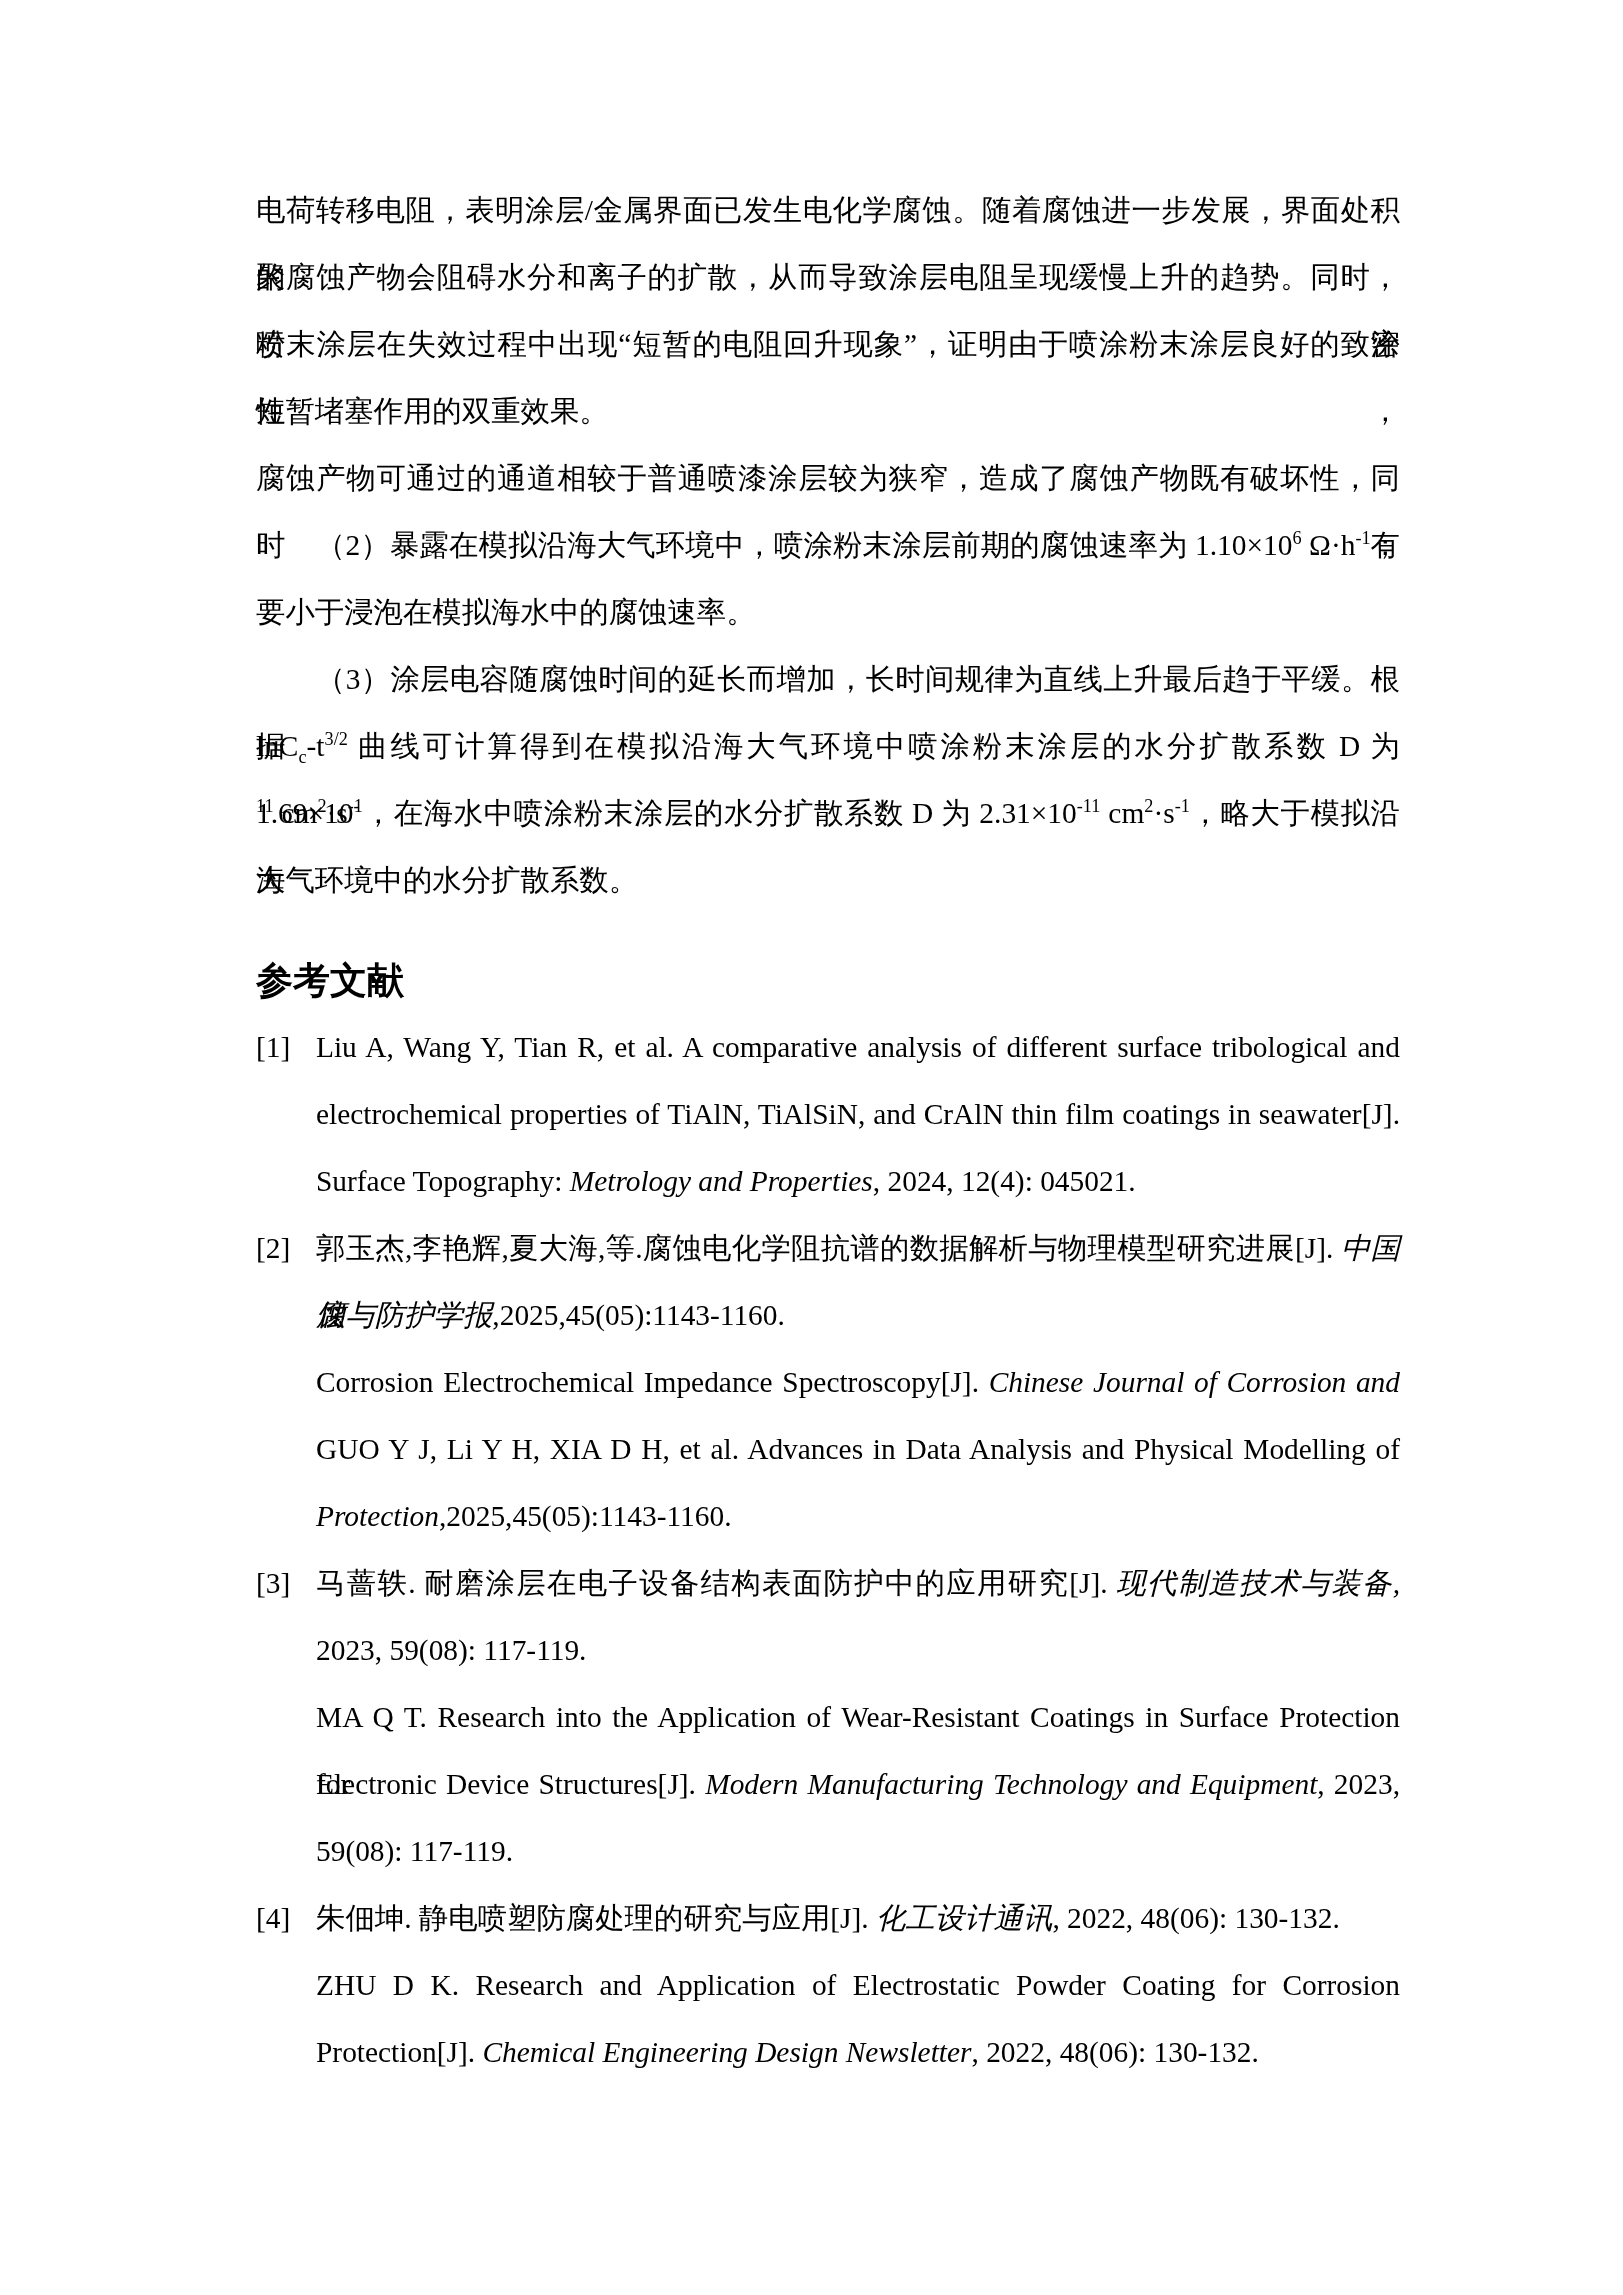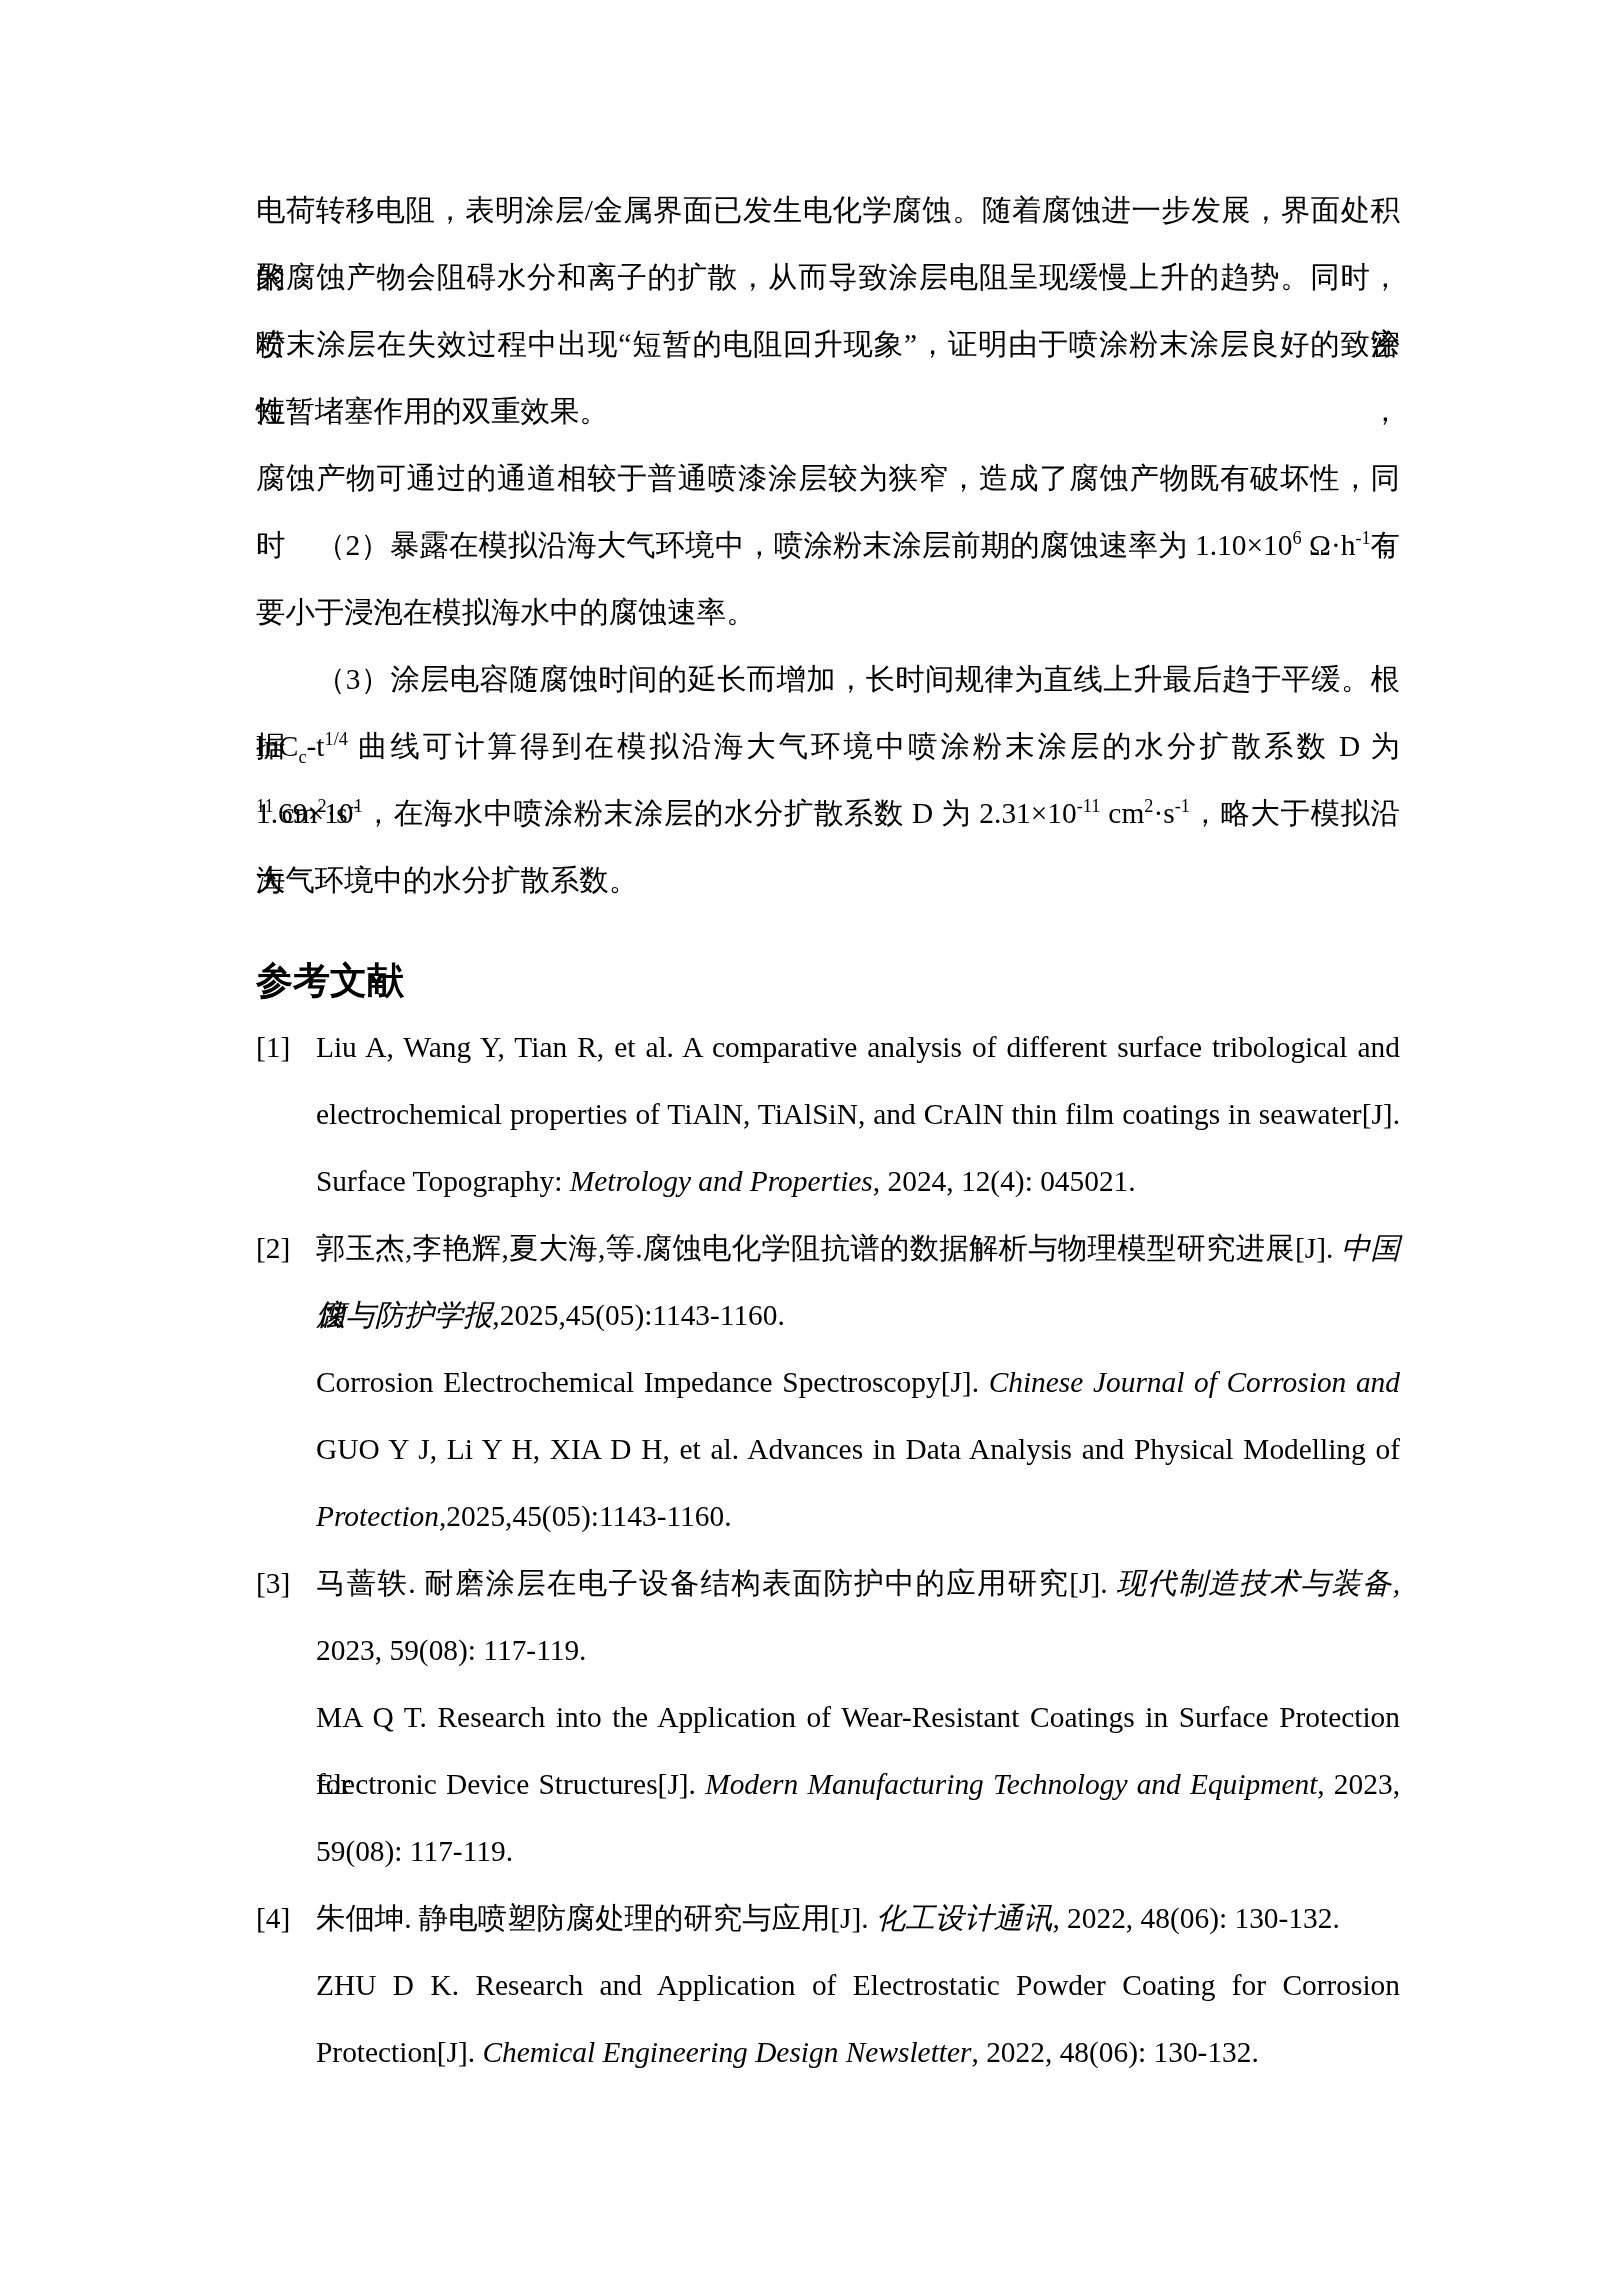--- a/index.html
+++ b/index.html
@@ -73,21 +73,21 @@
       <div class="ln j"><span>腐蚀产物可通过的通道相较于普通喷漆涂层较为狭窄，造成了腐蚀产物既有破坏性，同时有</span></div>
     </div>
 
     <div class="para">
       <div class="ln j ind"><span>（2）暴露在模拟沿海大气环境中，喷涂粉末涂层前期的腐蚀速率为 1.10×10</span><span class="sup">6</span><span> Ω·h</span><span class="sup">-1</span><span>；</span></div>
       <div class="ln"><span>要小于浸泡在模拟海水中的腐蚀速率。</span></div>
     </div>
 
     <div class="para">
       <div class="ln j ind"><span>（3）涂层电容随腐蚀时间的延长而增加，长时间规律为直线上升最后趋于平缓。根据</span></div>
-      <div class="ln j"><span>lnC</span><span class="sub">c</span><span>-t</span><span class="sup">1/4</span><span> 曲线可计算得到在模拟沿海大气环境中喷涂粉末涂层的水分扩散系数 D 为 1.69×10</span><span class="sup">-</span></div>
+      <div class="ln j"><span>lnC</span><span class="sub">c</span><span>-t</span><span class="sup">3/2</span><span> 曲线可计算得到在模拟沿海大气环境中喷涂粉末涂层的水分扩散系数 D 为 1.69×10</span><span class="sup">-</span></div>
       <div class="ln j"><span class="sup">11</span><span> cm</span><span class="sup">2</span><span>·s</span><span class="sup">-1</span><span>，在海水中喷涂粉末涂层的水分扩散系数 D 为 2.31×10</span><span class="sup">-11</span><span> cm</span><span class="sup">2</span><span>·s</span><span class="sup">-1</span><span>，略大于模拟沿海</span></div>
       <div class="ln"><span>大气环境中的水分扩散系数。</span></div>
     </div>
 
     <div class="section-heading">参考文献</div>
 
     <div class="ref">
       <span class="ref-label">[1]</span>
       <div class="ln j"><span>Liu A, Wang Y, Tian R, et al. A comparative analysis of different surface tribological and</span></div>
       <div class="ln j"><span>electrochemical properties of TiAlN, TiAlSiN, and CrAlN thin film coatings in seawater[J].</span></div>

